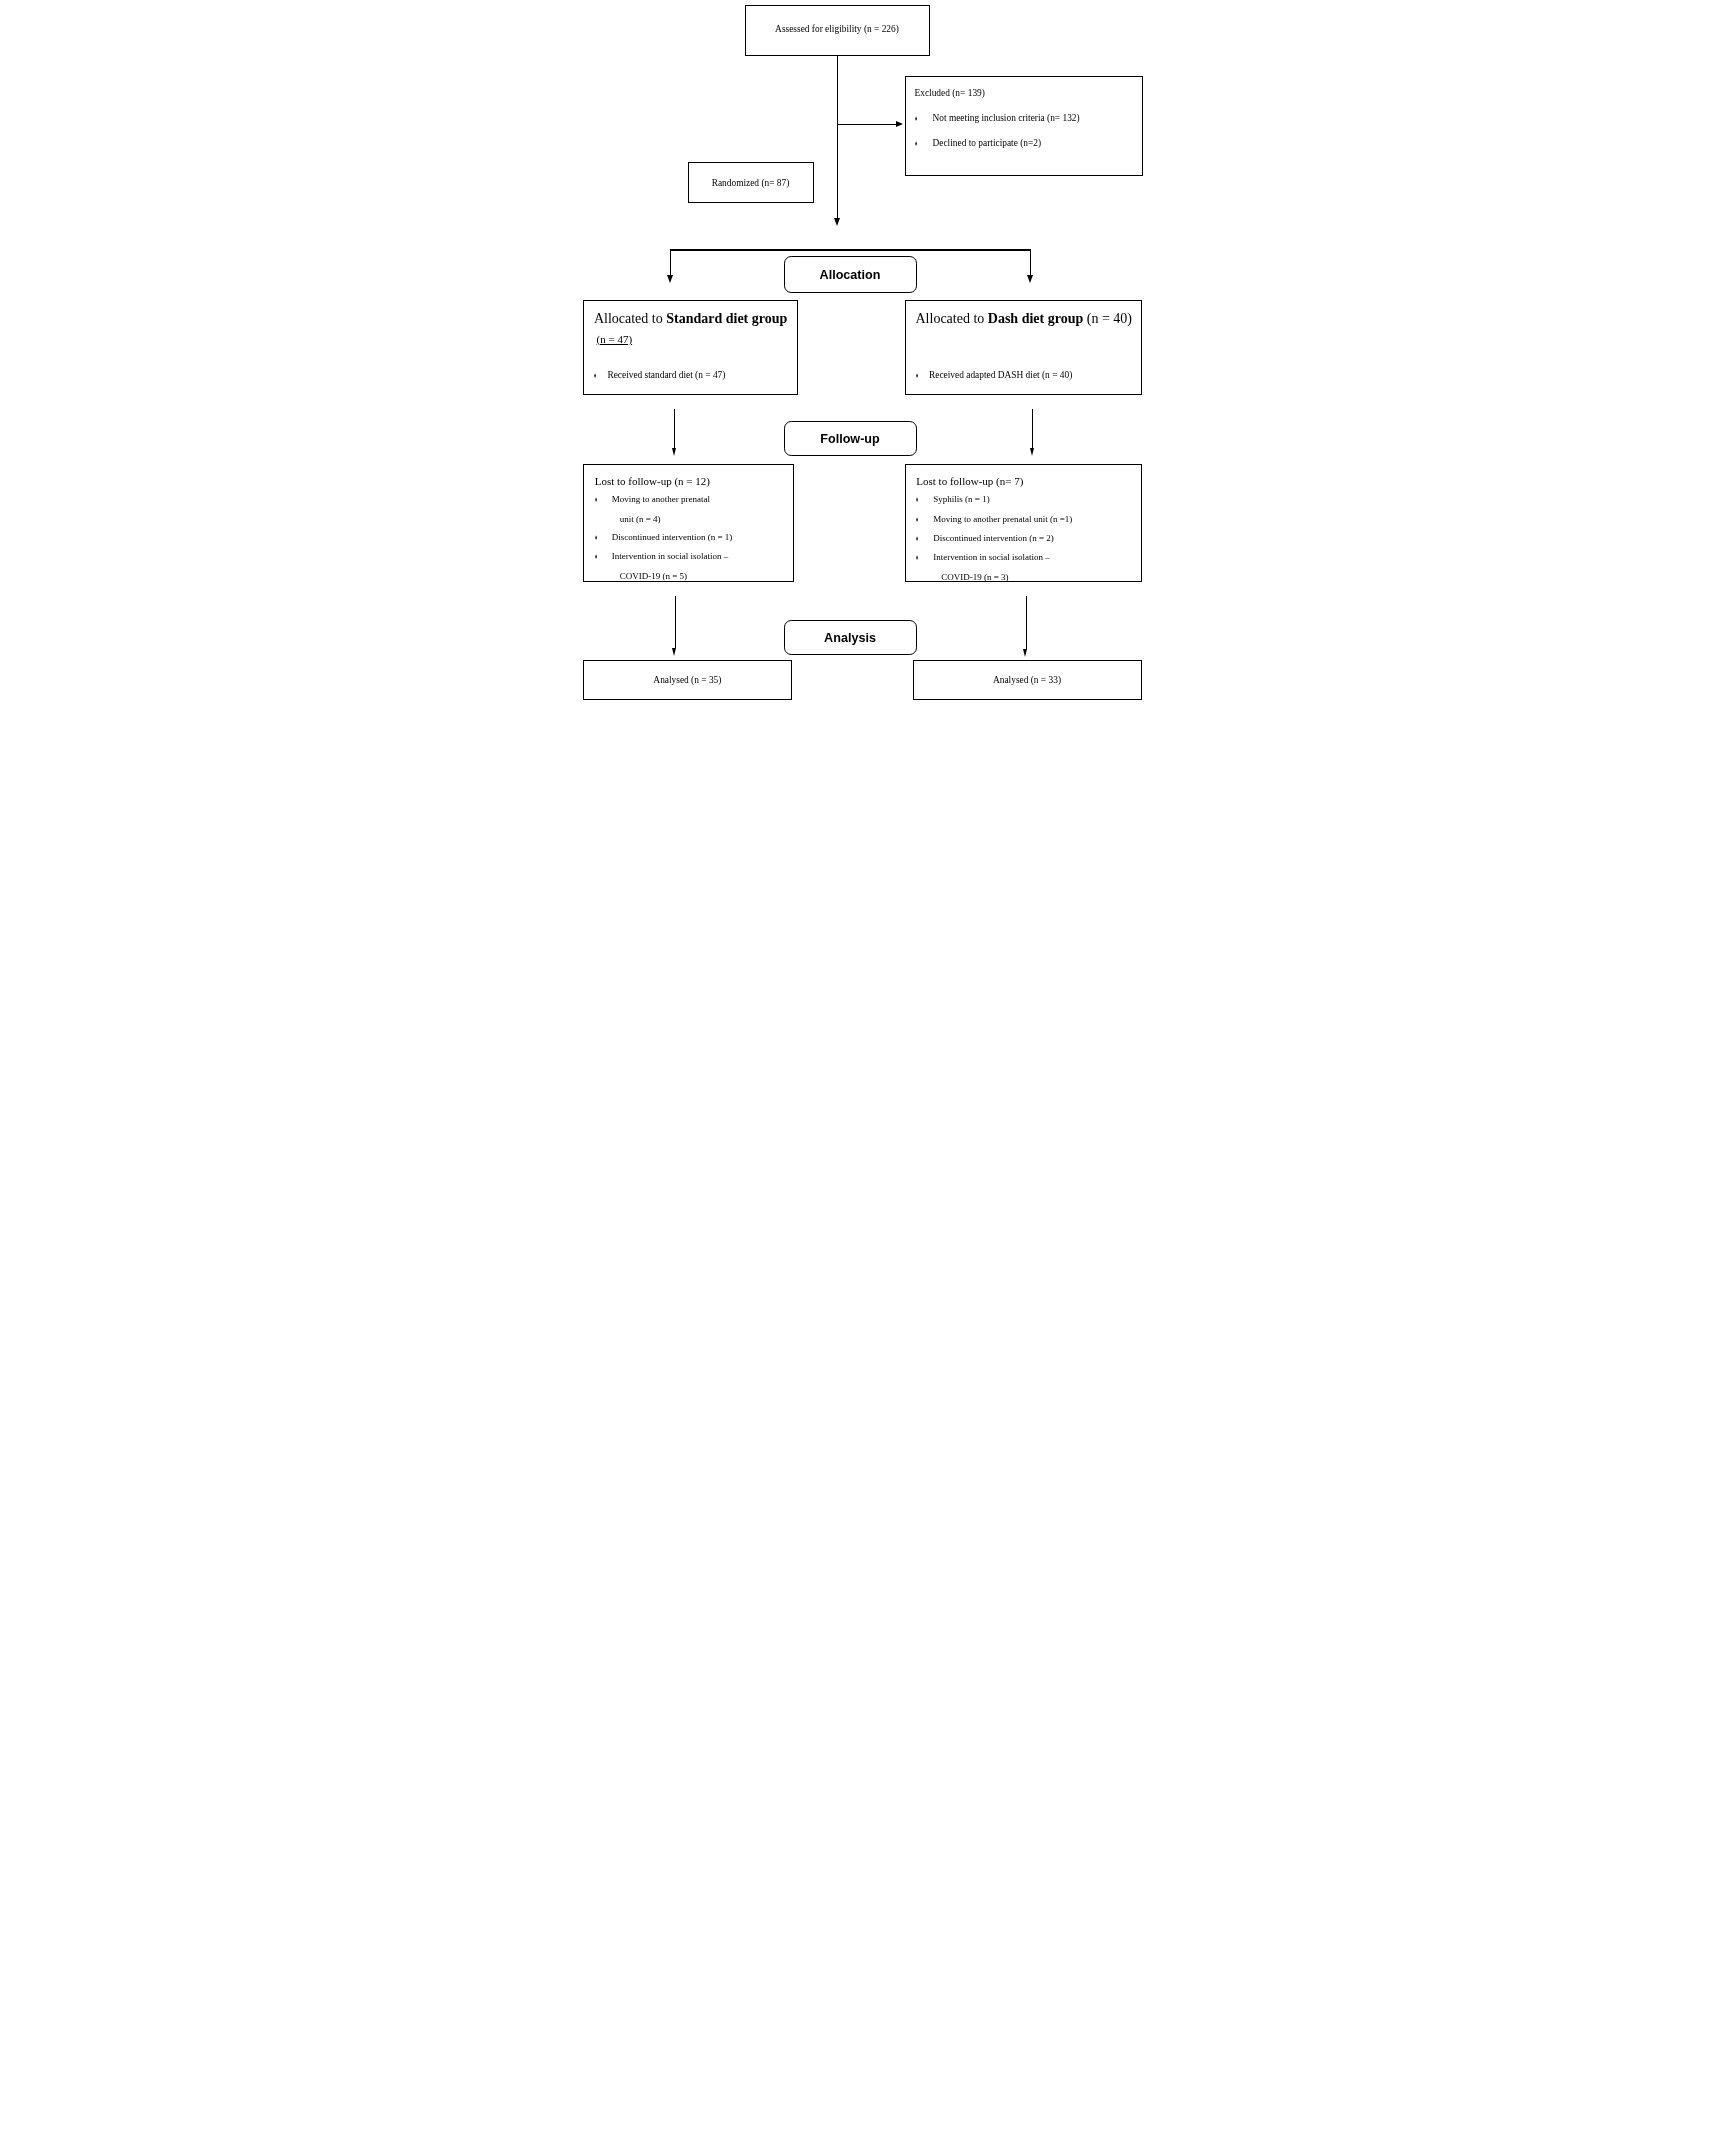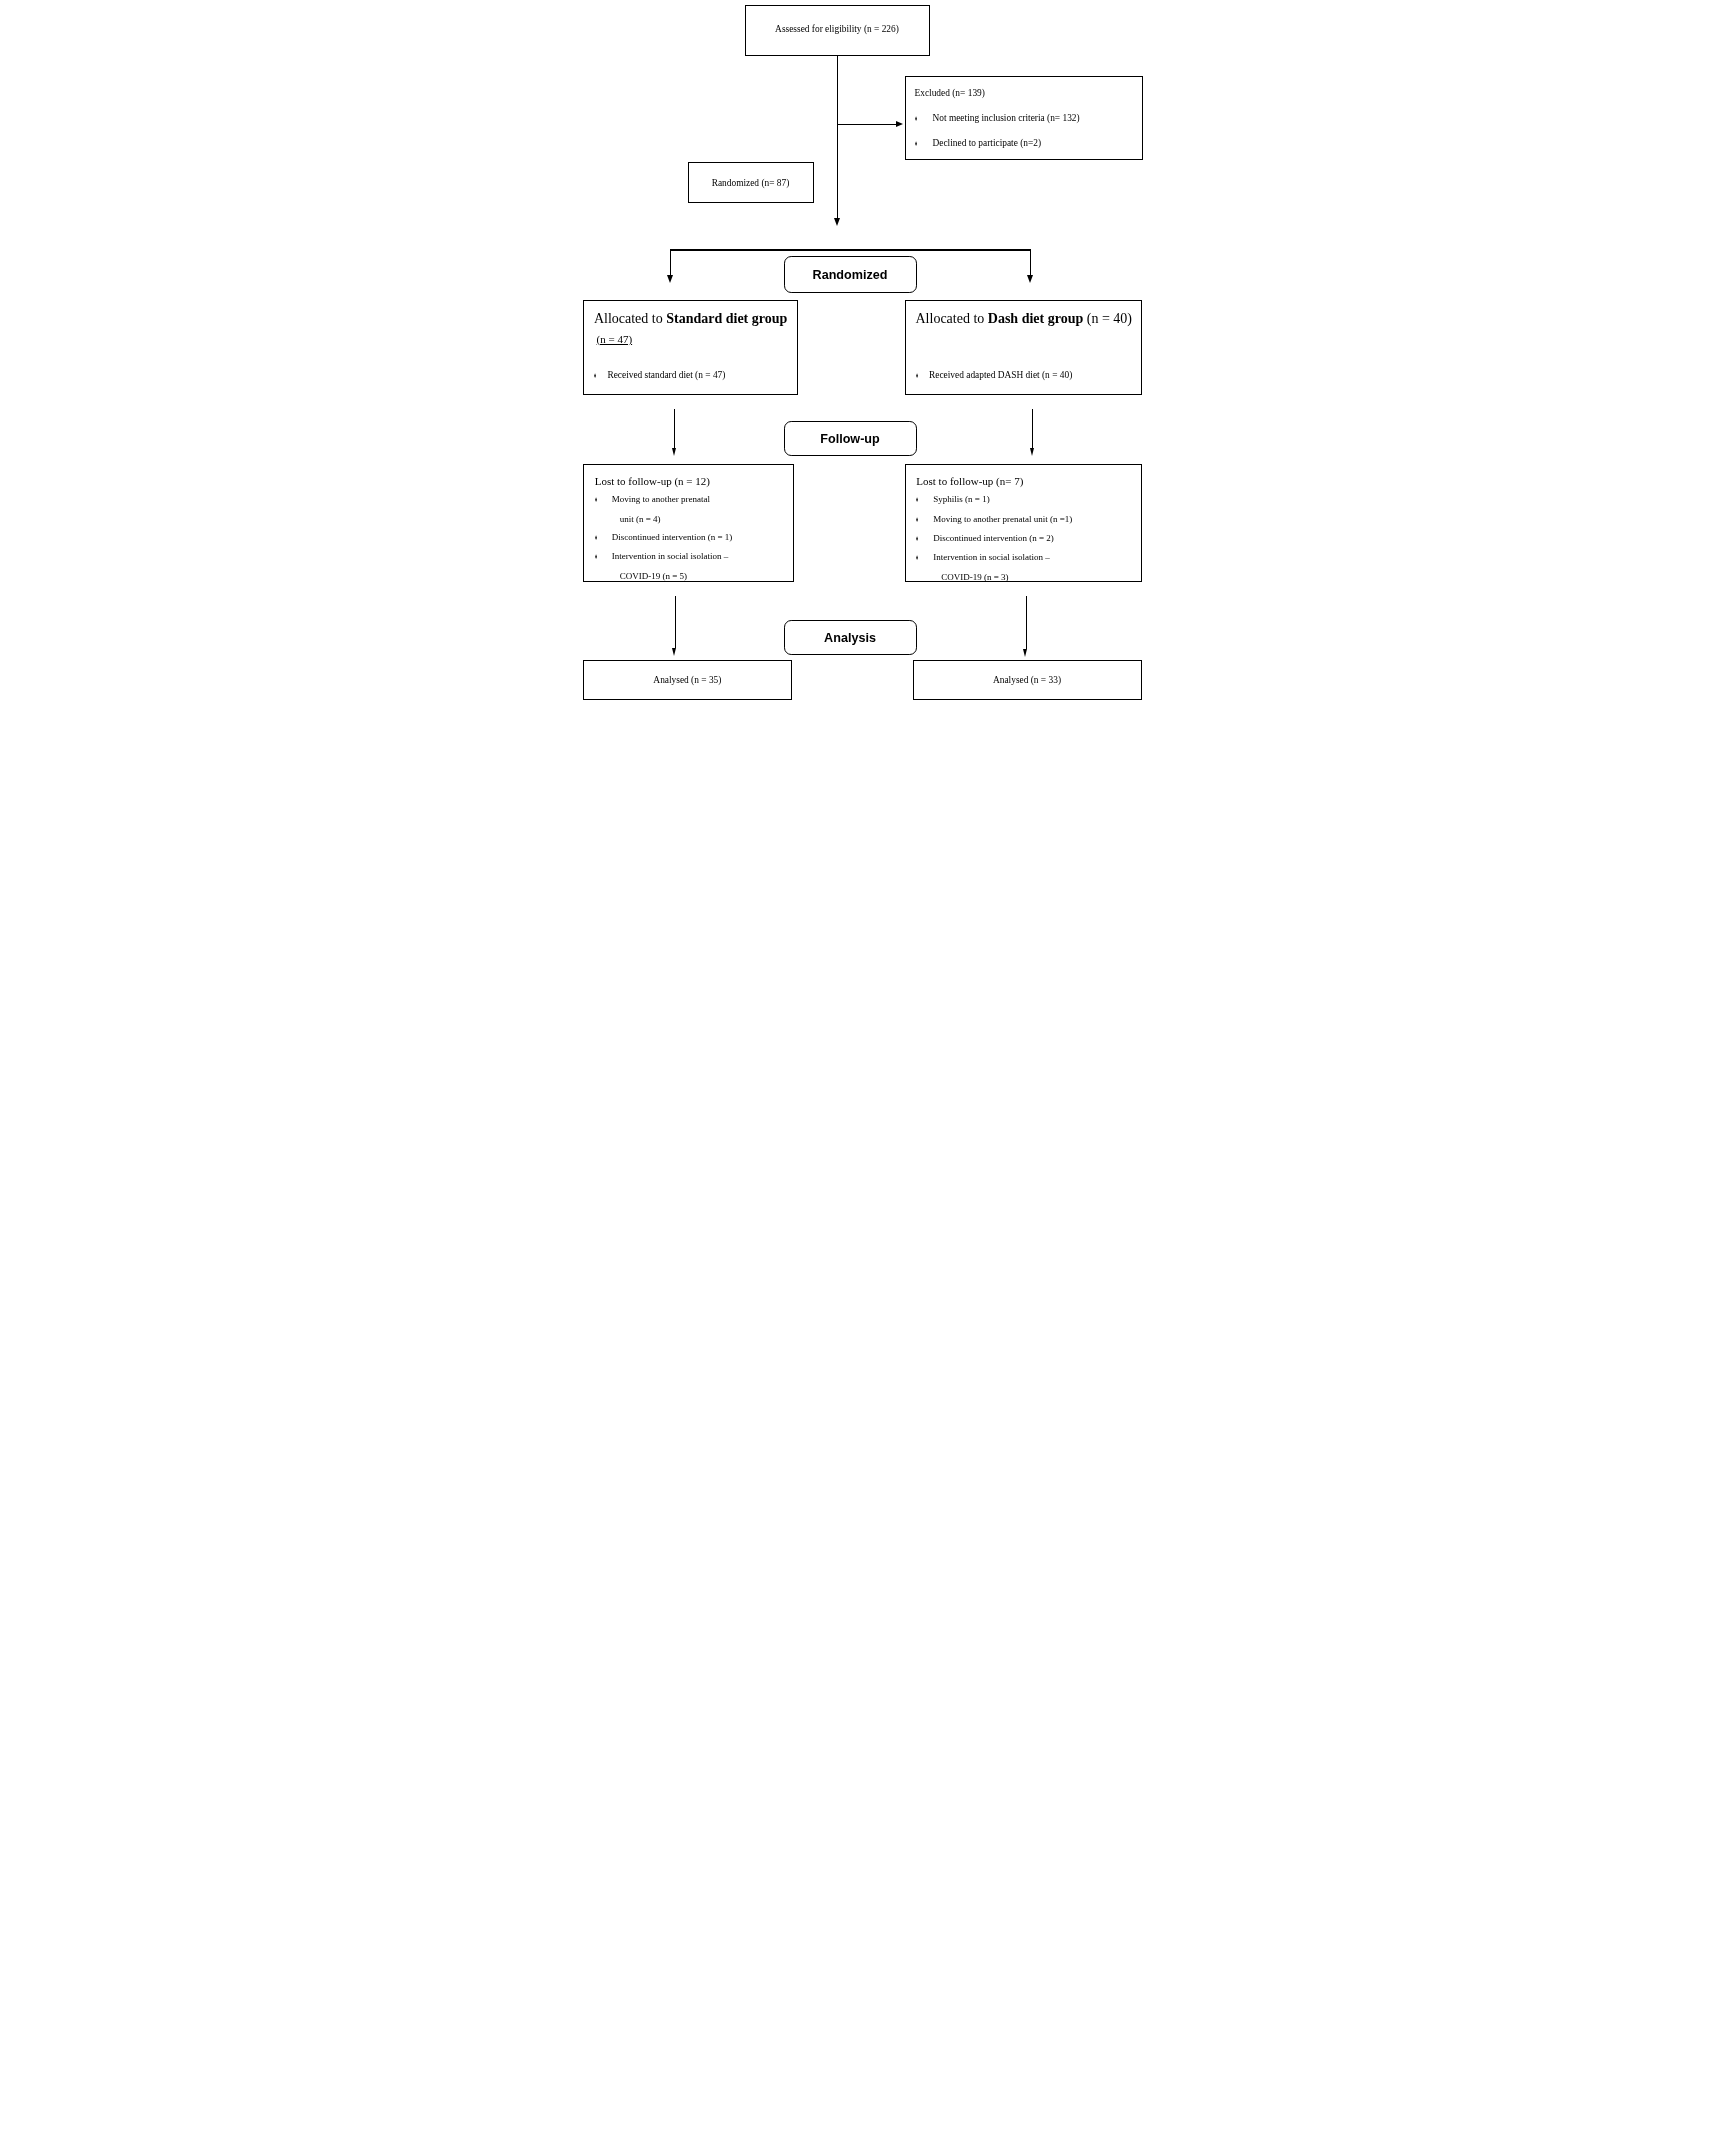--- a/index.html
+++ b/index.html
@@ -10,21 +10,21 @@
     position:relative; width:578px; height:710px; margin:0 auto;
     background:#ffffff; overflow:hidden;
   }
   
   .box { position:absolute; border:1.8px solid #000; background:#fff; }
   .box.thin { border-width:1.3px; }
   .ctext { width:100%; height:100%; display:flex; align-items:center; justify-content:center;
            font-size:9.4px; }
   .assessed  { left:167px; top:5.4px;   width:185px; height:51px; }
   .assessed .ctext { padding-bottom:3.6px; }
-  .excluded  { left:327px; top:76px;  width:238px; height:84px; padding:10px 6.3px 0 9px; }
+  .excluded  { left:327px; top:76px;  width:238px; height:100px; padding:10px 6.3px 0 9px; }
   .randomized{ left:110px; top:162px;  width:126px; height:41px; }
   .allocL    { left:5.4px;  top:300px;  width:215px; height:95px; padding:11.7px 5.4px 0 10px; }
   .allocR    { left:327px; top:300px;  width:237px; height:95px; padding:11.7px 5.4px 0 10px; }
   .followL   { left:5.4px;  top:464px; width:211px; height:118px; padding:6.7px 4.5px 0 10.8px; }
   .followR   { left:327px; top:464px; width:237px; height:118px; padding:6.7px 4.5px 0 10.8px; }
   .analysedL { left:5.4px;  top:660px; width:209px; height:40px; }
   .analysedR { left:335px; top:660px; width:229px; height:40px; }
 
   
   .stage { position:absolute; border:1.8px solid #000; border-radius:7.2px; background:#fff;
@@ -110,21 +110,21 @@
       <span class="dcol-ex"><span class="diamond">♦</span></span>
       <span>Declined to participate (n=2)</span>
     </div>
   </div>
 
   <div class="box thin randomized">
     <div class="ctext">Randomized (n= 87)</div>
   </div>
 
   <div class="stage stageAlloc">
-    <span>Randomized</span>
+    <span>Allocation</span>
   </div>
 
   <div class="box allocL">
     <div class="title-line"><span>Allocated to </span><b>Standard diet group</b></div>
     <div class="count-line">(n = 47)</div>
     <div class="alloc-row alloc-bullet-gapL">
       <span class="dcol-sm"><span class="diamond">♦</span></span>
       <span>Received standard diet (n = 47)</span>
     </div>
   </div>

